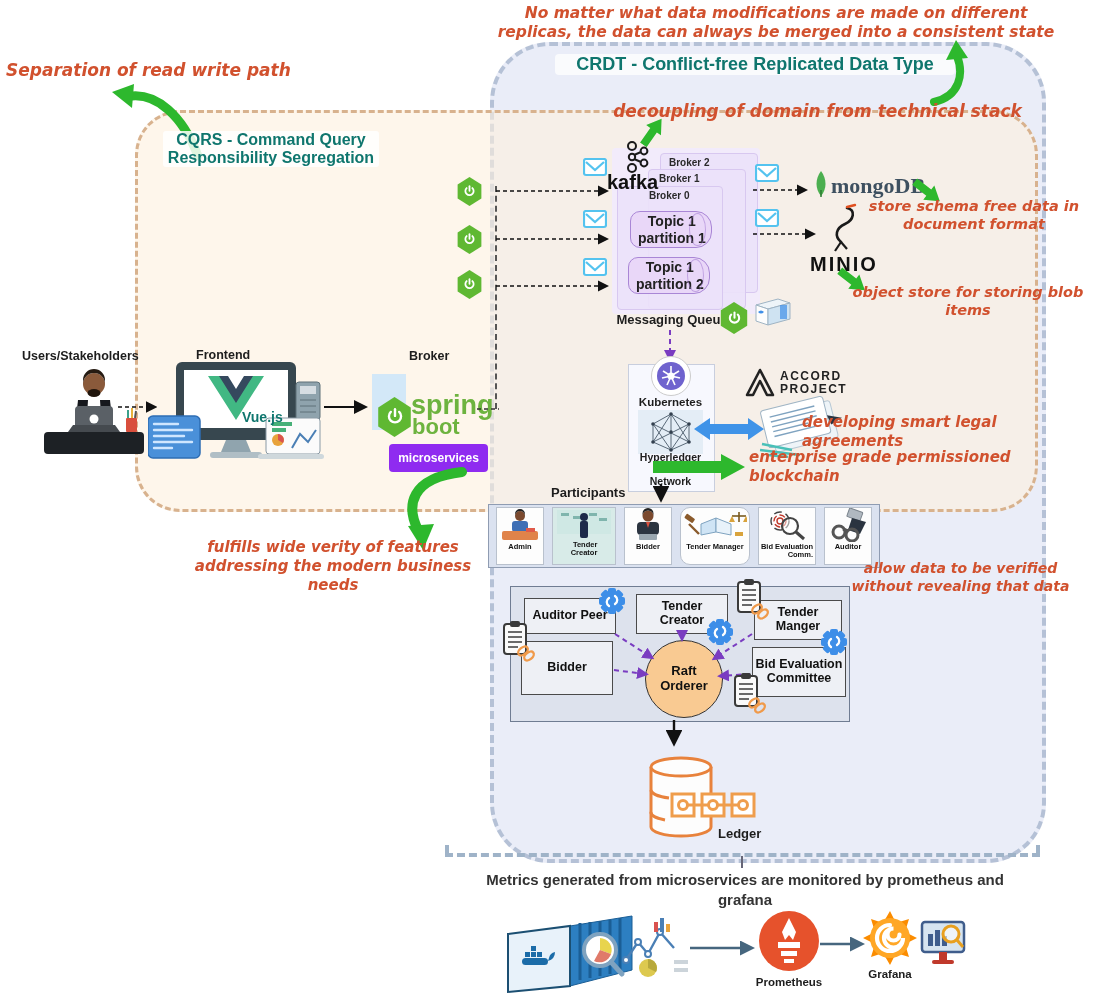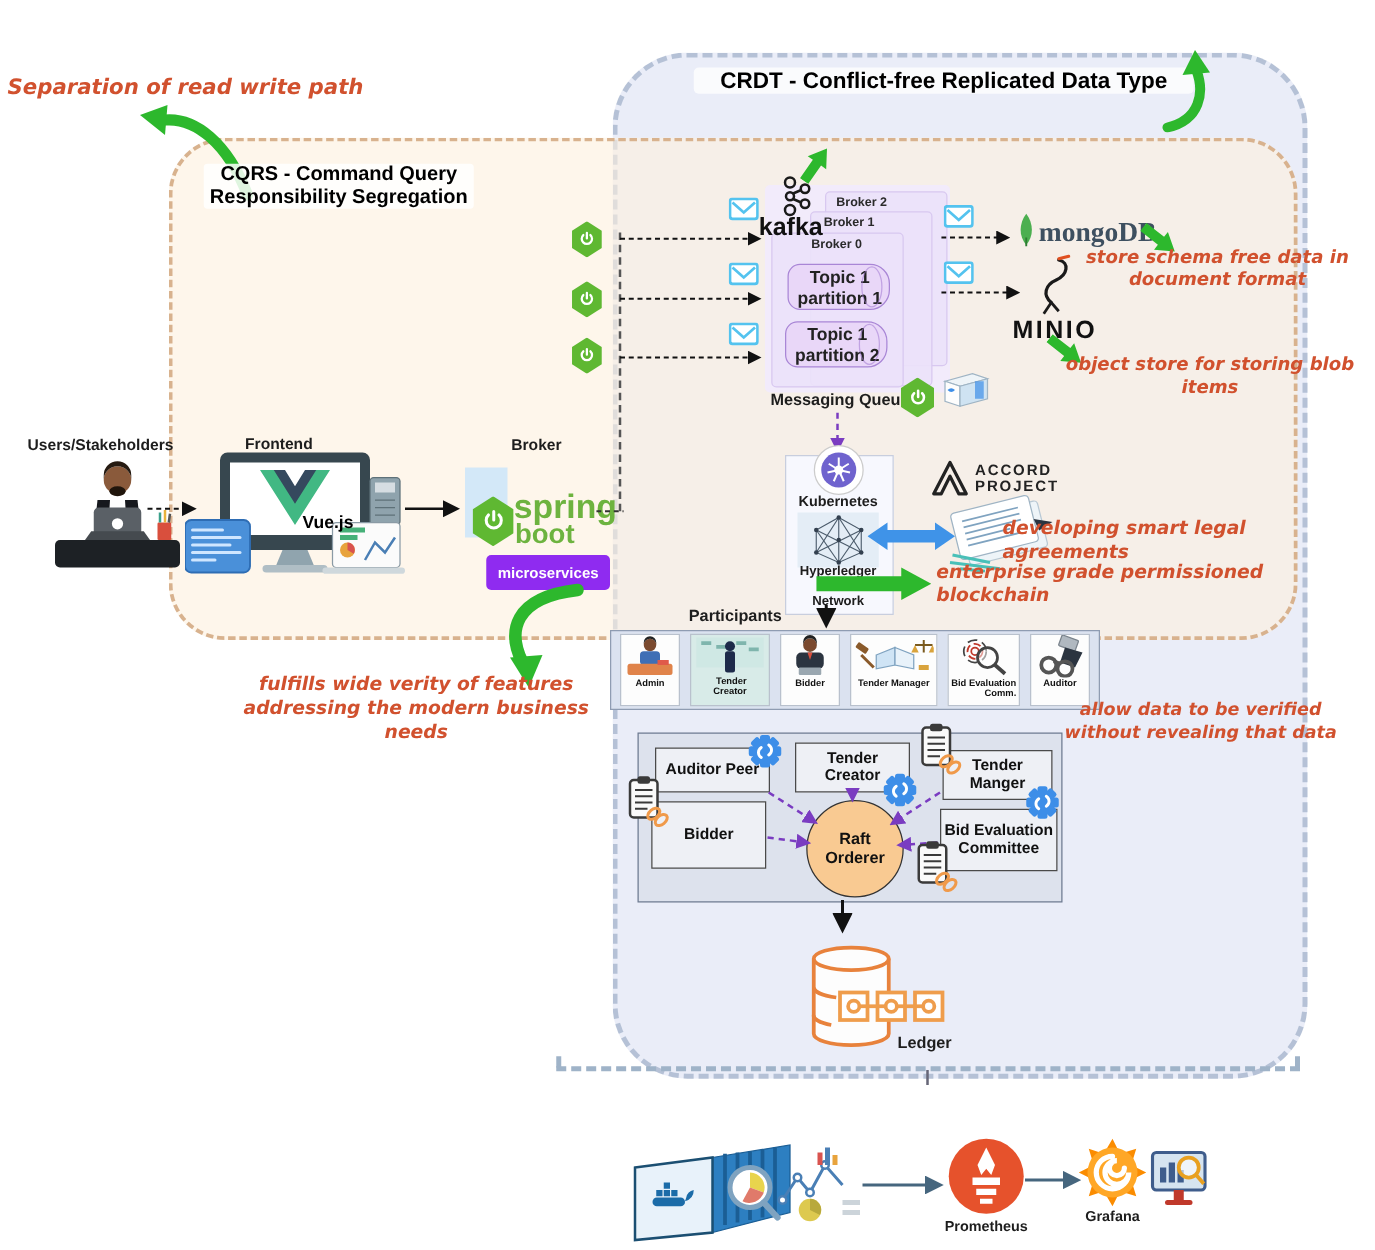--- a/index.html
+++ b/index.html
@@ -3,21 +3,21 @@
 <meta charset="utf-8">
 <style>
   html,body{margin:0;padding:0;background:#fff;}
   #stage{position:relative;width:1100px;height:1000px;overflow:hidden;
          font-family:"Liberation Sans","DejaVu Sans",sans-serif;background:#fff;}
   .abs{position:absolute;}
   .ml{white-space:pre-line;}
   .note{font-family:"DejaVu Sans",sans-serif;font-style:italic;font-weight:600;
         color:#d1512e;line-height:1.25;}
   .lbl{font-weight:bold;color:#1d1d1d;}
-  .navy{color:#000000;font-weight:bold;}
+  .navy{color:#0f766e;font-weight:bold;}
   .hex{clip-path:polygon(50% 0,94% 26%,94% 74%,50% 100%,6% 74%,6% 26%);
        background:#5fb832;display:flex;align-items:center;justify-content:center;}
   .dashv{border-left:2px dashed #555;}
   .cyl{background:#e9d7f8;border:1.6px solid #a986d6;border-radius:10px 16px 16px 10px;
        display:flex;align-items:center;justify-content:flex-start;}
   .cyl .cap{position:absolute;right:5px;top:1px;bottom:1px;width:15px;border-radius:50%;
        border:1.3px solid rgba(160,120,210,.55);}
   .cyl .ct{font-size:14px;font-weight:bold;color:#222;line-height:1.15;text-align:center;
        padding-left:7px;white-space:pre-line;}
   .brokerbox{background:rgba(236,226,250,.92);border:1px solid #d8c8f0;border-radius:4px;}
@@ -73,34 +73,37 @@
       <g id="env">
         <rect x="1" y="1" width="22" height="16" rx="2" fill="#fff" stroke="#54c3ef" stroke-width="2.2"></rect>
         <path d="M3,4 L12,12 L21,4" fill="none" stroke="#54c3ef" stroke-width="2.2"></path>
       </g>
     </defs>
   </svg>
 
   <div class="abs" style="left:490px;top:42px;width:548px;height:813px;background:#eaedf8;border:4px dashed #b5c1d6;border-radius:60px;"></div>
   <div class="abs" style="left:135px;top:110px;width:897px;height:396px;background:rgba(253,240,222,.6);border:3px dashed #d8b28e;border-radius:45px;"></div>
 
+  <div class="abs note ml" style="left:452px;top:4px;width:648px;text-align:center;font-size:15.5px;">No matter what data modifications are made on different
+replicas, the data can always be merged into a consistent state</div>
   <div class="abs navy ml" style="left:555px;top:54px;width:400px;text-align:center;font-size:18px;background:rgba(255,255,255,.75);border-radius:4px;">CRDT - Conflict-free Replicated Data Type</div>
   <svg class="abs" style="left:924px;top:40px" width="46" height="66">
     <path d="M10,62 C36,56 40,34 33,16" stroke="#2db82d" stroke-width="8" fill="none" stroke-linecap="round"></path>
     <polygon points="32,0 22,20 44,18" fill="#2db82d"></polygon>
   </svg>
 
   <div class="abs note" style="left:6px;top:60px;width:340px;font-size:17px;">Separation of read write path</div>
   <svg class="abs" style="left:108px;top:80px" width="100" height="84">
     <path d="M90,76 C74,34 48,14 24,16" stroke="#2db82d" stroke-width="9" fill="none" stroke-linecap="round"></path>
     <polygon points="4,12 26,4 24,28" fill="#2db82d"></polygon>
   </svg>
   <div class="abs navy ml" style="left:163px;top:131px;width:216px;text-align:center;font-size:16px;background:rgba(255,255,255,.85);border-radius:3px;">CQRS - Command Query
 Responsibility Segregation</div>
 
+  <div class="abs note" style="left:595px;top:101px;width:445px;text-align:center;font-size:17px;">decoupling of domain from technical stack</div>
   <svg class="abs" style="left:636px;top:120px;transform:rotate(-55deg)" width="34" height="22">
     <polygon points="0,7 18,7 18,2 32,11 18,20 18,15 0,15" fill="#2db82d"></polygon>
   </svg>
 
   <div class="abs lbl" style="left:22px;top:349px;font-size:12.5px;">Users/Stakeholders</div>
   <svg class="abs" style="left:42px;top:366px" width="108" height="96">
     <circle cx="52" cy="18" r="11" fill="#8a5a3b"></circle>
     <path d="M41,18 a11,11 0 0 1 22,0 v-4 a11,11 0 0 0 -22,0 z" fill="#261b12"></path>
     <ellipse cx="52" cy="27" rx="6.5" ry="4" fill="#20150c"></ellipse>
     <polygon points="38,34 66,34 62,66 42,66" fill="#fdfdfd"></polygon>
@@ -411,21 +414,21 @@
     <div class="ptile" style="width:46px;height:56px;">
       <svg width="40" height="34">
         <circle cx="20" cy="8" r="5.5" fill="#7b4a2f"></circle>
           <path d="M14.5,8 a5.5,5.5 0 0 1 11,0 v-2.5 a5.5,5.5 0 0 0 -11,0 z" fill="#222"></path>
         <rect x="9" y="14" width="22" height="13" rx="4" fill="#2b3440"></rect>
         <polygon points="18,14 22,14 20,20" fill="#d94f3d"></polygon>
         <rect x="11" y="26" width="18" height="6" rx="1" fill="#9aa7b0"></rect>
       </svg>
       <span class="plbl">Bidder</span>
     </div>
-    <div class="ptile" style="width:68px;height:56px;">
+    <div class="ptile" style="width:68px;height:56px;border-radius:10px;">
       <svg width="64" height="34">
         <rect x="2" y="8" width="10" height="5" rx="1" transform="rotate(35 7 10)" fill="#8a5a2b"></rect>
         <line x1="6" y1="16" x2="16" y2="26" stroke="#8a5a2b" stroke-width="2.4"></line>
         <polygon points="18,16 33,10 33,24 18,27" fill="#cfe4f5" stroke="#7fa3c0"></polygon>
         <polygon points="33,10 48,16 48,27 33,24" fill="#e8f2fa" stroke="#7fa3c0"></polygon>
         <line x1="56" y1="4" x2="56" y2="14" stroke="#7a5a1e" stroke-width="1.6"></line>
         <line x1="49" y1="8" x2="63" y2="8" stroke="#7a5a1e" stroke-width="1.6"></line>
         <path d="M46,14 h6 l-3,-6 z M60,14 h6 l-3,-6 z" fill="#d9a33c"></path>
         <rect x="52" y="24" width="8" height="4" fill="#d9a33c"></rect>
       </svg>
@@ -520,20 +523,22 @@
       <line x1="43" y1="53" x2="65" y2="53"></line>
         <line x1="73" y1="53" x2="95" y2="53"></line>
     </g>
   </svg>
   <div class="abs lbl" style="left:718px;top:826px;font-size:13px;">Ledger</div>
 
   <div class="abs" style="left:445px;top:853px;width:595px;border-top:4px dashed #9fb3c8;"></div>
   <div class="abs" style="left:445px;top:845px;height:9px;border-left:4px dashed #9fb3c8;"></div>
   <div class="abs" style="left:1036px;top:845px;height:9px;border-left:4px dashed #9fb3c8;"></div>
   <div class="abs" style="left:741px;top:856px;height:12px;border-left:2px solid #667;"></div>
+  <div class="abs lbl ml" style="left:455px;top:870px;width:580px;text-align:center;font-size:15px;color:#333;line-height:1.35;">Metrics generated from microservices are monitored by prometheus and
+grafana</div>
 
   <svg class="abs" style="left:498px;top:908px" width="200" height="88">
     <polygon points="72,18 134,8 134,62 72,78" fill="#2d7fc1" stroke="#1b5e95"></polygon>
     <g stroke="#1b5e95" stroke-width="3">
       <line x1="82" y1="15" x2="82" y2="72"></line>
         <line x1="92" y1="14" x2="92" y2="70"></line>
       <line x1="102" y1="13" x2="102" y2="68"></line>
         <line x1="112" y1="12" x2="112" y2="66"></line>
         <line x1="122" y1="10" x2="122" y2="64"></line>
     </g>

